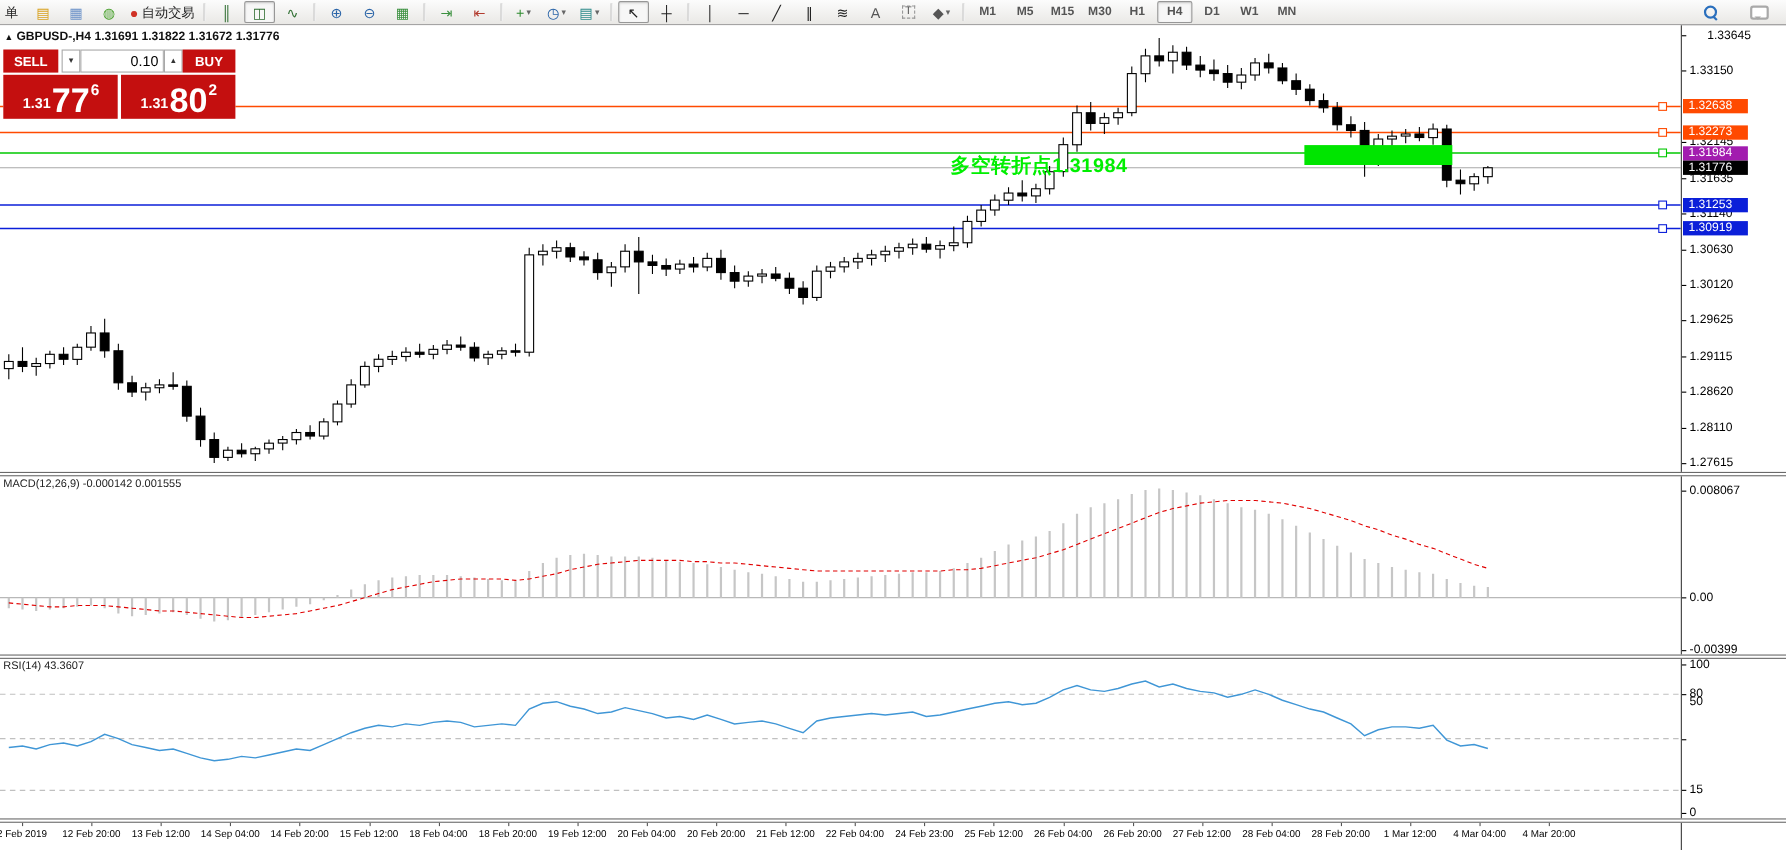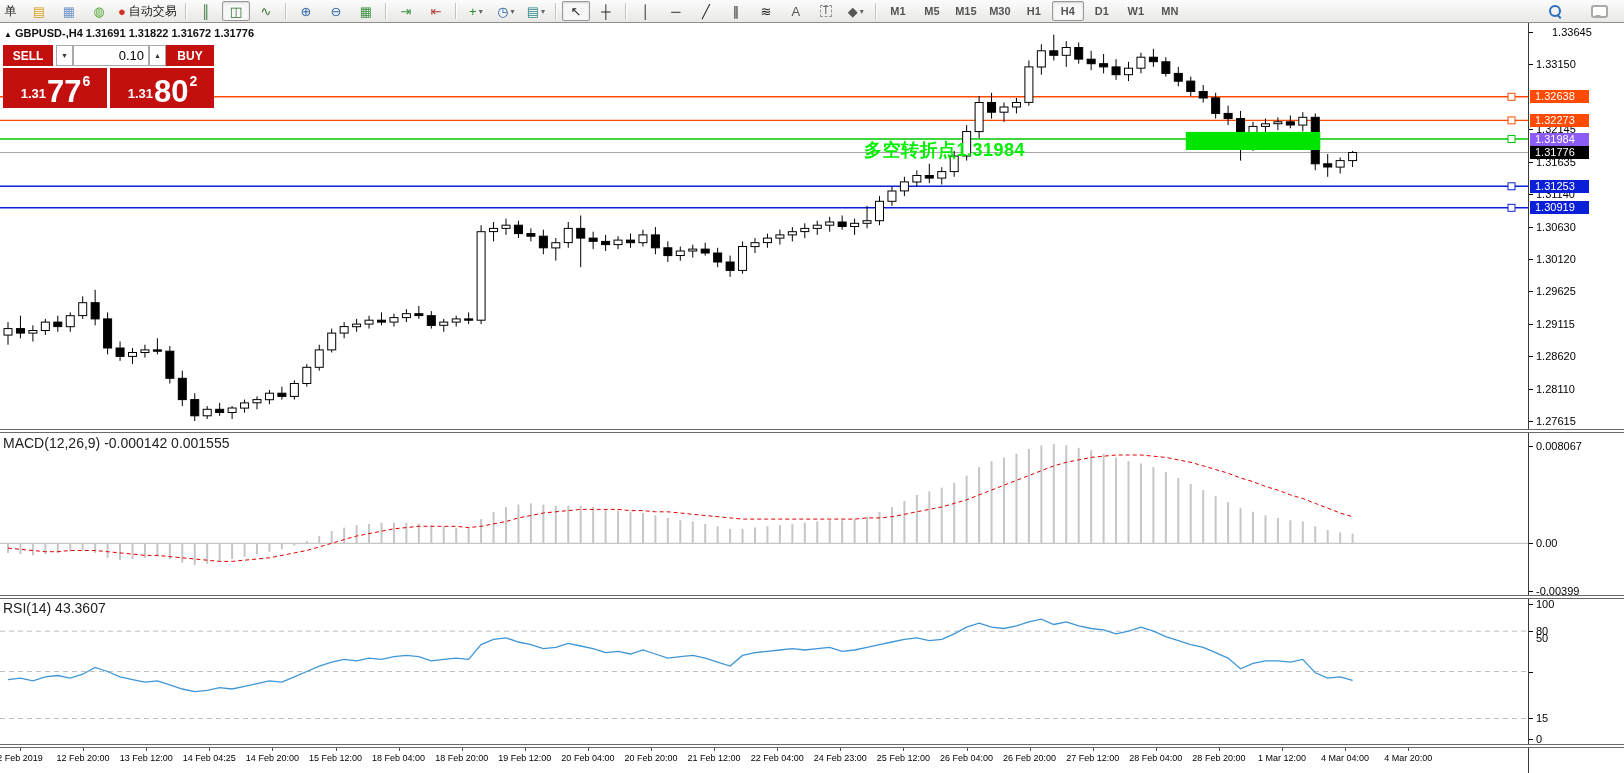--- a/index.html
+++ b/index.html
@@ -25,21 +25,21 @@
   .icon-chat{display:inline-block;width:13px;height:9px;border:2px solid #a9a9a9;border-radius:3px;position:relative;background:#fff;}
   .icon-chat::after{content:"";position:absolute;left:2px;top:8px;border:3px solid transparent;border-top-color:#a9a9a9;}
   
   .pane{position:absolute;left:0;background:#fff;}
   svg{display:block;}
   .pane-div{position:absolute;left:0;width:1624px;height:2px;border-top:1px solid #6a6a6a;border-bottom:1px solid #6a6a6a;background:#fff;z-index:4;}
   #axis-line{position:absolute;left:1528px;top:23px;width:1px;height:750px;background:#3a3a3a;z-index:3;}
   
   #symbol-header{position:absolute;left:4px;top:27px;font-size:11px;font-weight:bold;color:#111;z-index:6;}
   #symbol-header .marker{font-size:8px;margin-right:3px;}
-  .ind-label{position:absolute;left:3px;font-size:14px;color:#222;z-index:5;}
+  .ind-label{position:absolute;left:3px;font-size:10px;color:#222;z-index:5;}
   #annotation{position:absolute;left:864px;top:138px;font-size:18px;font-weight:bold;letter-spacing:.5px;white-space:nowrap;z-index:6;}
   
   #price-axis{position:absolute;left:1529px;top:23px;width:95px;height:750px;z-index:5;}
   .ytick{position:absolute;left:7px;font-size:11px;color:#000;white-space:nowrap;}
   .ymark{position:absolute;left:0;width:4px;height:1px;background:#000;}
   .ybadge{position:absolute;left:1px;width:54px;height:13px;line-height:13px;font-size:11px;color:#fff;padding-left:5px;z-index:6;}
   
   #time-axis{position:absolute;left:0;top:747px;width:1528px;height:26px;background:#fff;overflow:hidden;}
   .xtickmark{position:absolute;top:0;width:1px;height:4px;background:#555;}
   .xlabel{position:absolute;top:6px;transform:translateX(-50%);font-size:9px;color:#000;white-space:nowrap;}
@@ -605,34 +605,34 @@
       <div class="ymark" style="top: 608.222px;"></div>
       <div class="ytick" style="top: 602.222px;">80</div>
       <div class="ymark" style="top: 648.5px;"></div>
       <div class="ytick" style="top: 609px; text-align: center;">50</div>
       <div class="ymark" style="top: 695.491px;"></div>
       <div class="ytick" style="top: 689.491px;">15</div>
       <div class="ymark" style="top: 715.63px;"></div>
       <div class="ytick" style="top: 709.63px;">0</div>
       <div class="ybadge" style="top: 67.2768px; background: rgb(255, 74, 0);">1.32638</div>
       <div class="ybadge" style="top: 90.857px; background: rgb(255, 74, 0);">1.32273</div>
-      <div class="ybadge" style="top: 109.527px; background: #8b5cf6;">1.31984</div>
+      <div class="ybadge" style="top: 109.527px; background: #a21caf;">1.31984</div>
       <div class="ybadge" style="top: 156.752px; background: rgb(11, 31, 217);">1.31253</div>
       <div class="ybadge" style="top: 178.33px; background: rgb(11, 31, 217);">1.30919</div>
       <div class="ybadge" style="top: 122.965px; background: rgb(0, 0, 0);">1.31776</div>
     </div>
   <div id="time-axis">
       <div class="xtickmark" style="left: 20px;"></div>
       <div class="xlabel" style="left: 20px;">2 Feb 2019</div>
       <div class="xtickmark" style="left: 83.1px;"></div>
       <div class="xlabel" style="left: 83.1px;">12 Feb 20:00</div>
       <div class="xtickmark" style="left: 146.2px;"></div>
       <div class="xlabel" style="left: 146.2px;">13 Feb 12:00</div>
       <div class="xtickmark" style="left: 209.3px;"></div>
-      <div class="xlabel" style="left: 209.3px;">14 Feb 04:25</div>
+      <div class="xlabel" style="left: 209.3px;">14 Sep 04:00</div>
       <div class="xtickmark" style="left: 272.4px;"></div>
       <div class="xlabel" style="left: 272.4px;">14 Feb 20:00</div>
       <div class="xtickmark" style="left: 335.5px;"></div>
       <div class="xlabel" style="left: 335.5px;">15 Feb 12:00</div>
       <div class="xtickmark" style="left: 398.6px;"></div>
       <div class="xlabel" style="left: 398.6px;">18 Feb 04:00</div>
       <div class="xtickmark" style="left: 461.7px;"></div>
       <div class="xlabel" style="left: 461.7px;">18 Feb 20:00</div>
       <div class="xtickmark" style="left: 524.8px;"></div>
       <div class="xlabel" style="left: 524.8px;">19 Feb 12:00</div>

